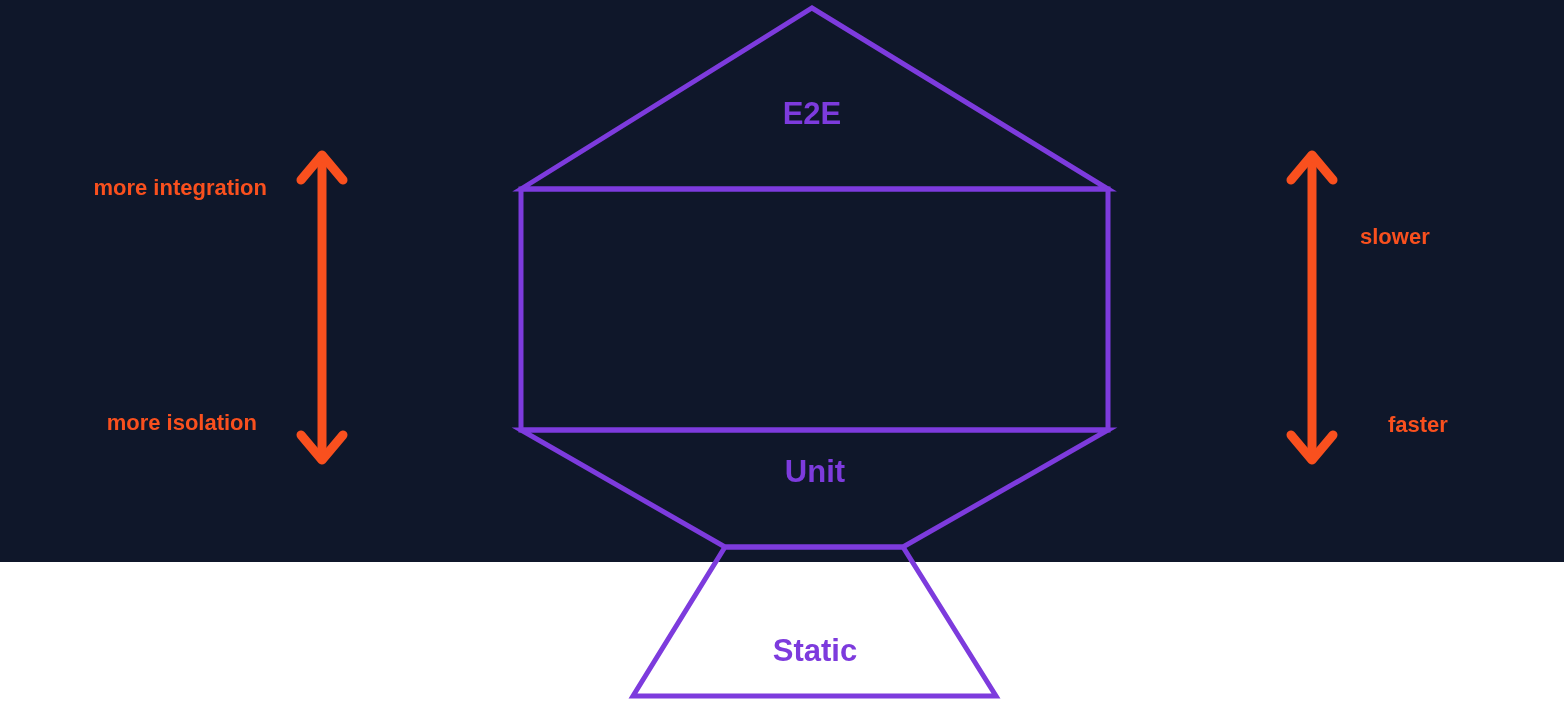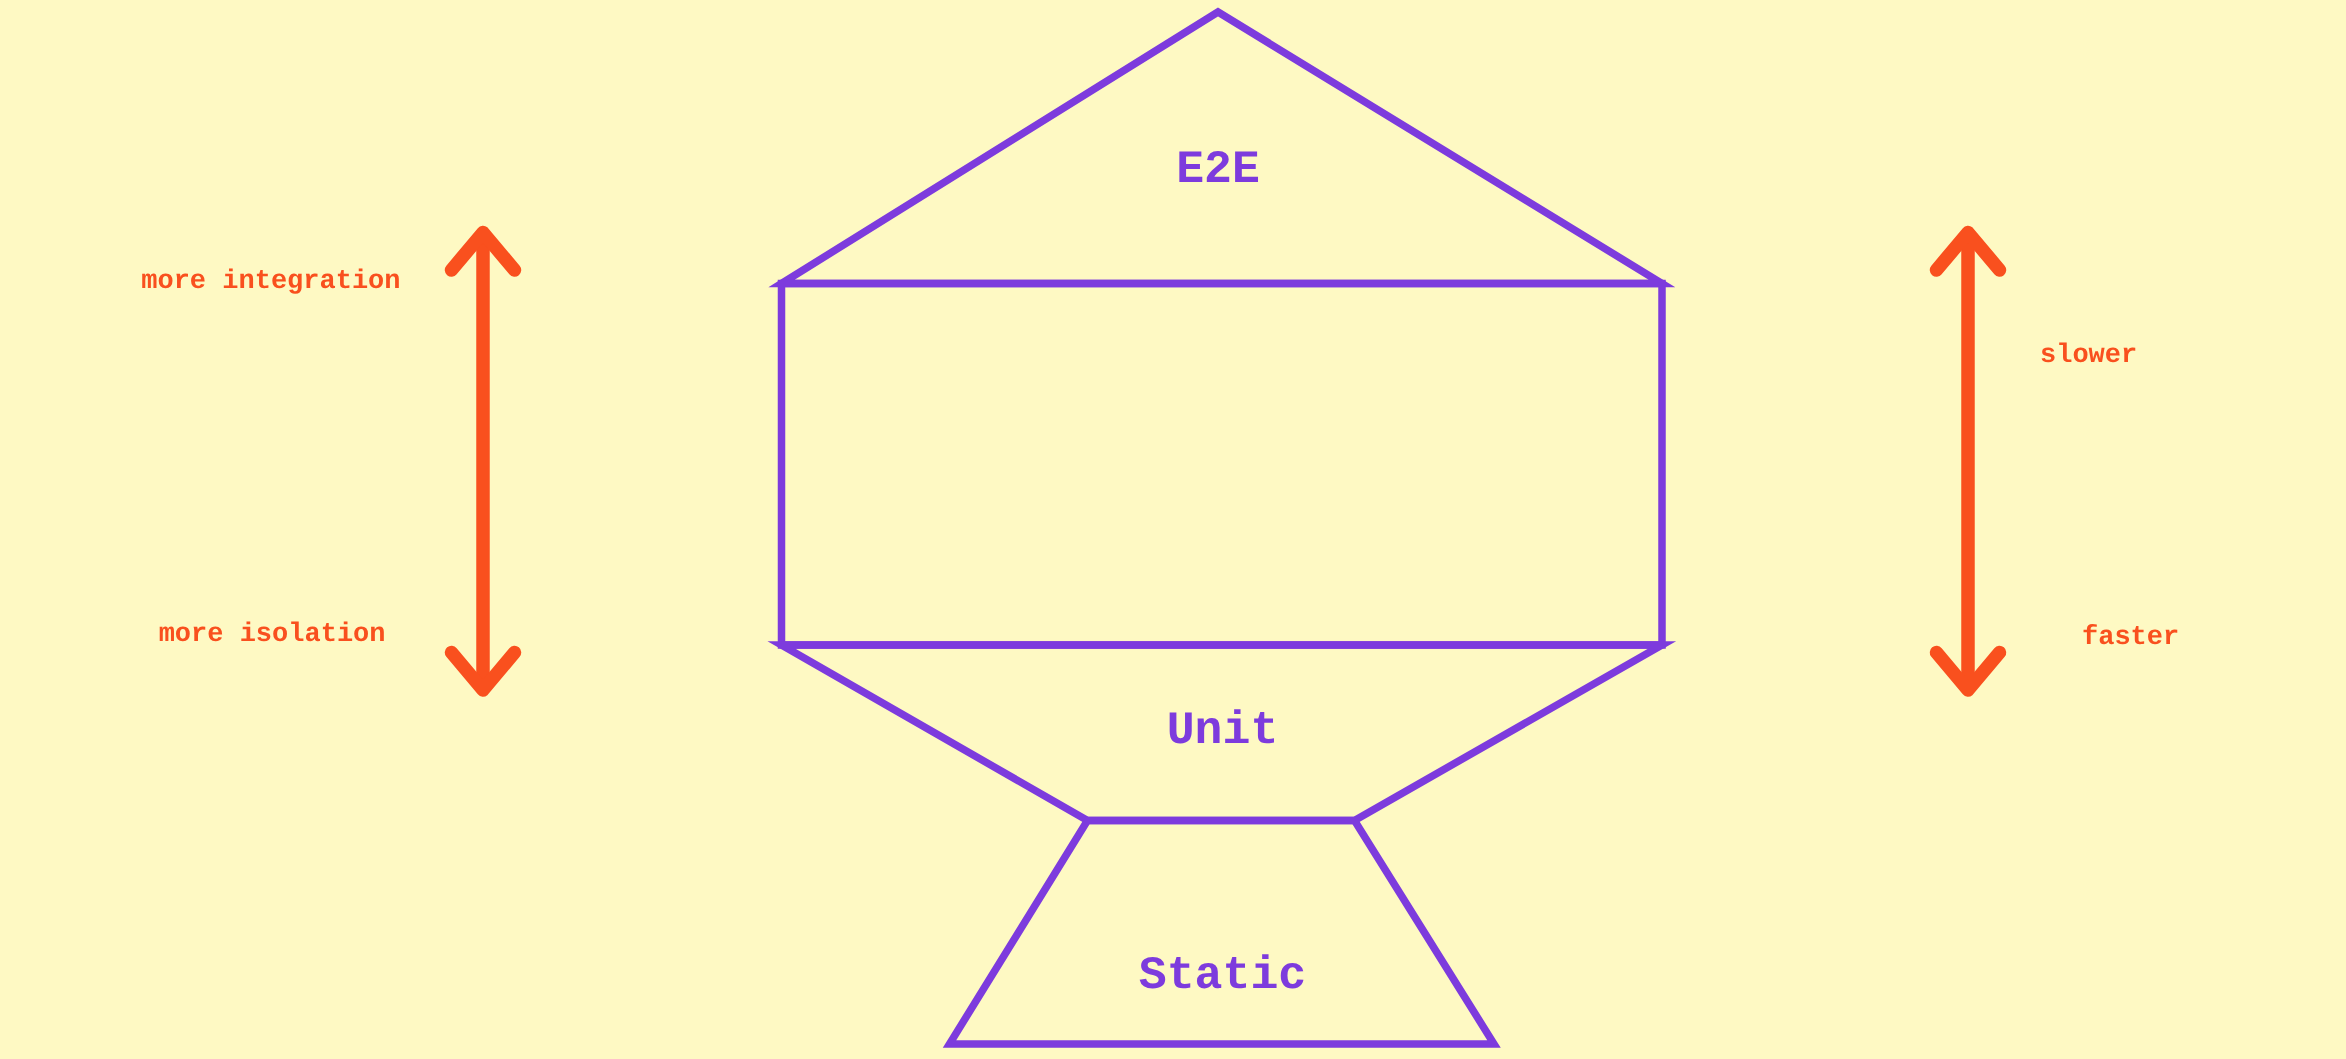--- a/index.html
+++ b/index.html
@@ -9,23 +9,22 @@
   }
   body {
     width: 1564px;
     height: 706px;
     font-family: "Liberation Sans", sans-serif;
     overflow: hidden;
   }
   #canvas {
     position: relative;
     width: 1564px;
-    height: 706px;
-    background: #fef9c3;
-    font-family: Liberation Mono, monospace;
+    height: 562px;
+    background: #0f172a;
   }
   #diagram-svg {
     position: absolute;
     top: 0;
     left: 0;
     width: 1564px;
     height: 706px;
   }
   .shape-outline {
     fill: none;
@@ -54,21 +53,21 @@
     font-size: 31px;
     letter-spacing: 0px;
     white-space: nowrap;
     transform: translate(-50%, -50%);
     user-select: none;
   }
   .axis-label {
     position: absolute;
     color: #f9501e;
     font-weight: bold;
-    font-size: 18px;
+    font-size: 22px;
     white-space: nowrap;
     transform: translateY(-50%);
     user-select: none;
   }
   .axis-label.right-aligned {
     transform: translate(-100%, -50%);
   }
 </style>
 </head>
 <body>
@@ -90,21 +89,21 @@
     <polyline class="arrow-head" points="301,435 322,460 343,435"></polyline>
 
     <line class="arrow-line" x1="1312" y1="156" x2="1312" y2="459"></line>
     <polyline class="arrow-head" points="1291,180 1312,155 1333,180"></polyline>
     <polyline class="arrow-head" points="1291,435 1312,460 1333,435"></polyline>
   </svg>
 
   <div class="layer-label" style="left:812px; top:114px;">E2E</div>
 
 
-  <div class="layer-label" style="left:815px; top:488px;">Unit</div>
+  <div class="layer-label" style="left:815px; top:472px;">Unit</div>
 
   <div class="layer-label" style="left:815px; top:651px;">Static</div>
 
   <div class="axis-label right-aligned" style="left:267px; top:188px;">more integration</div>
 
   <div class="axis-label right-aligned" style="left:257px; top:423px;">more isolation</div>
 
   <div class="axis-label" style="left:1360px; top:193px;margin-top:44px;">slower</div>
 
   <div class="axis-label" style="left:1361px; top:425px;margin-left:27px;">faster</div>

